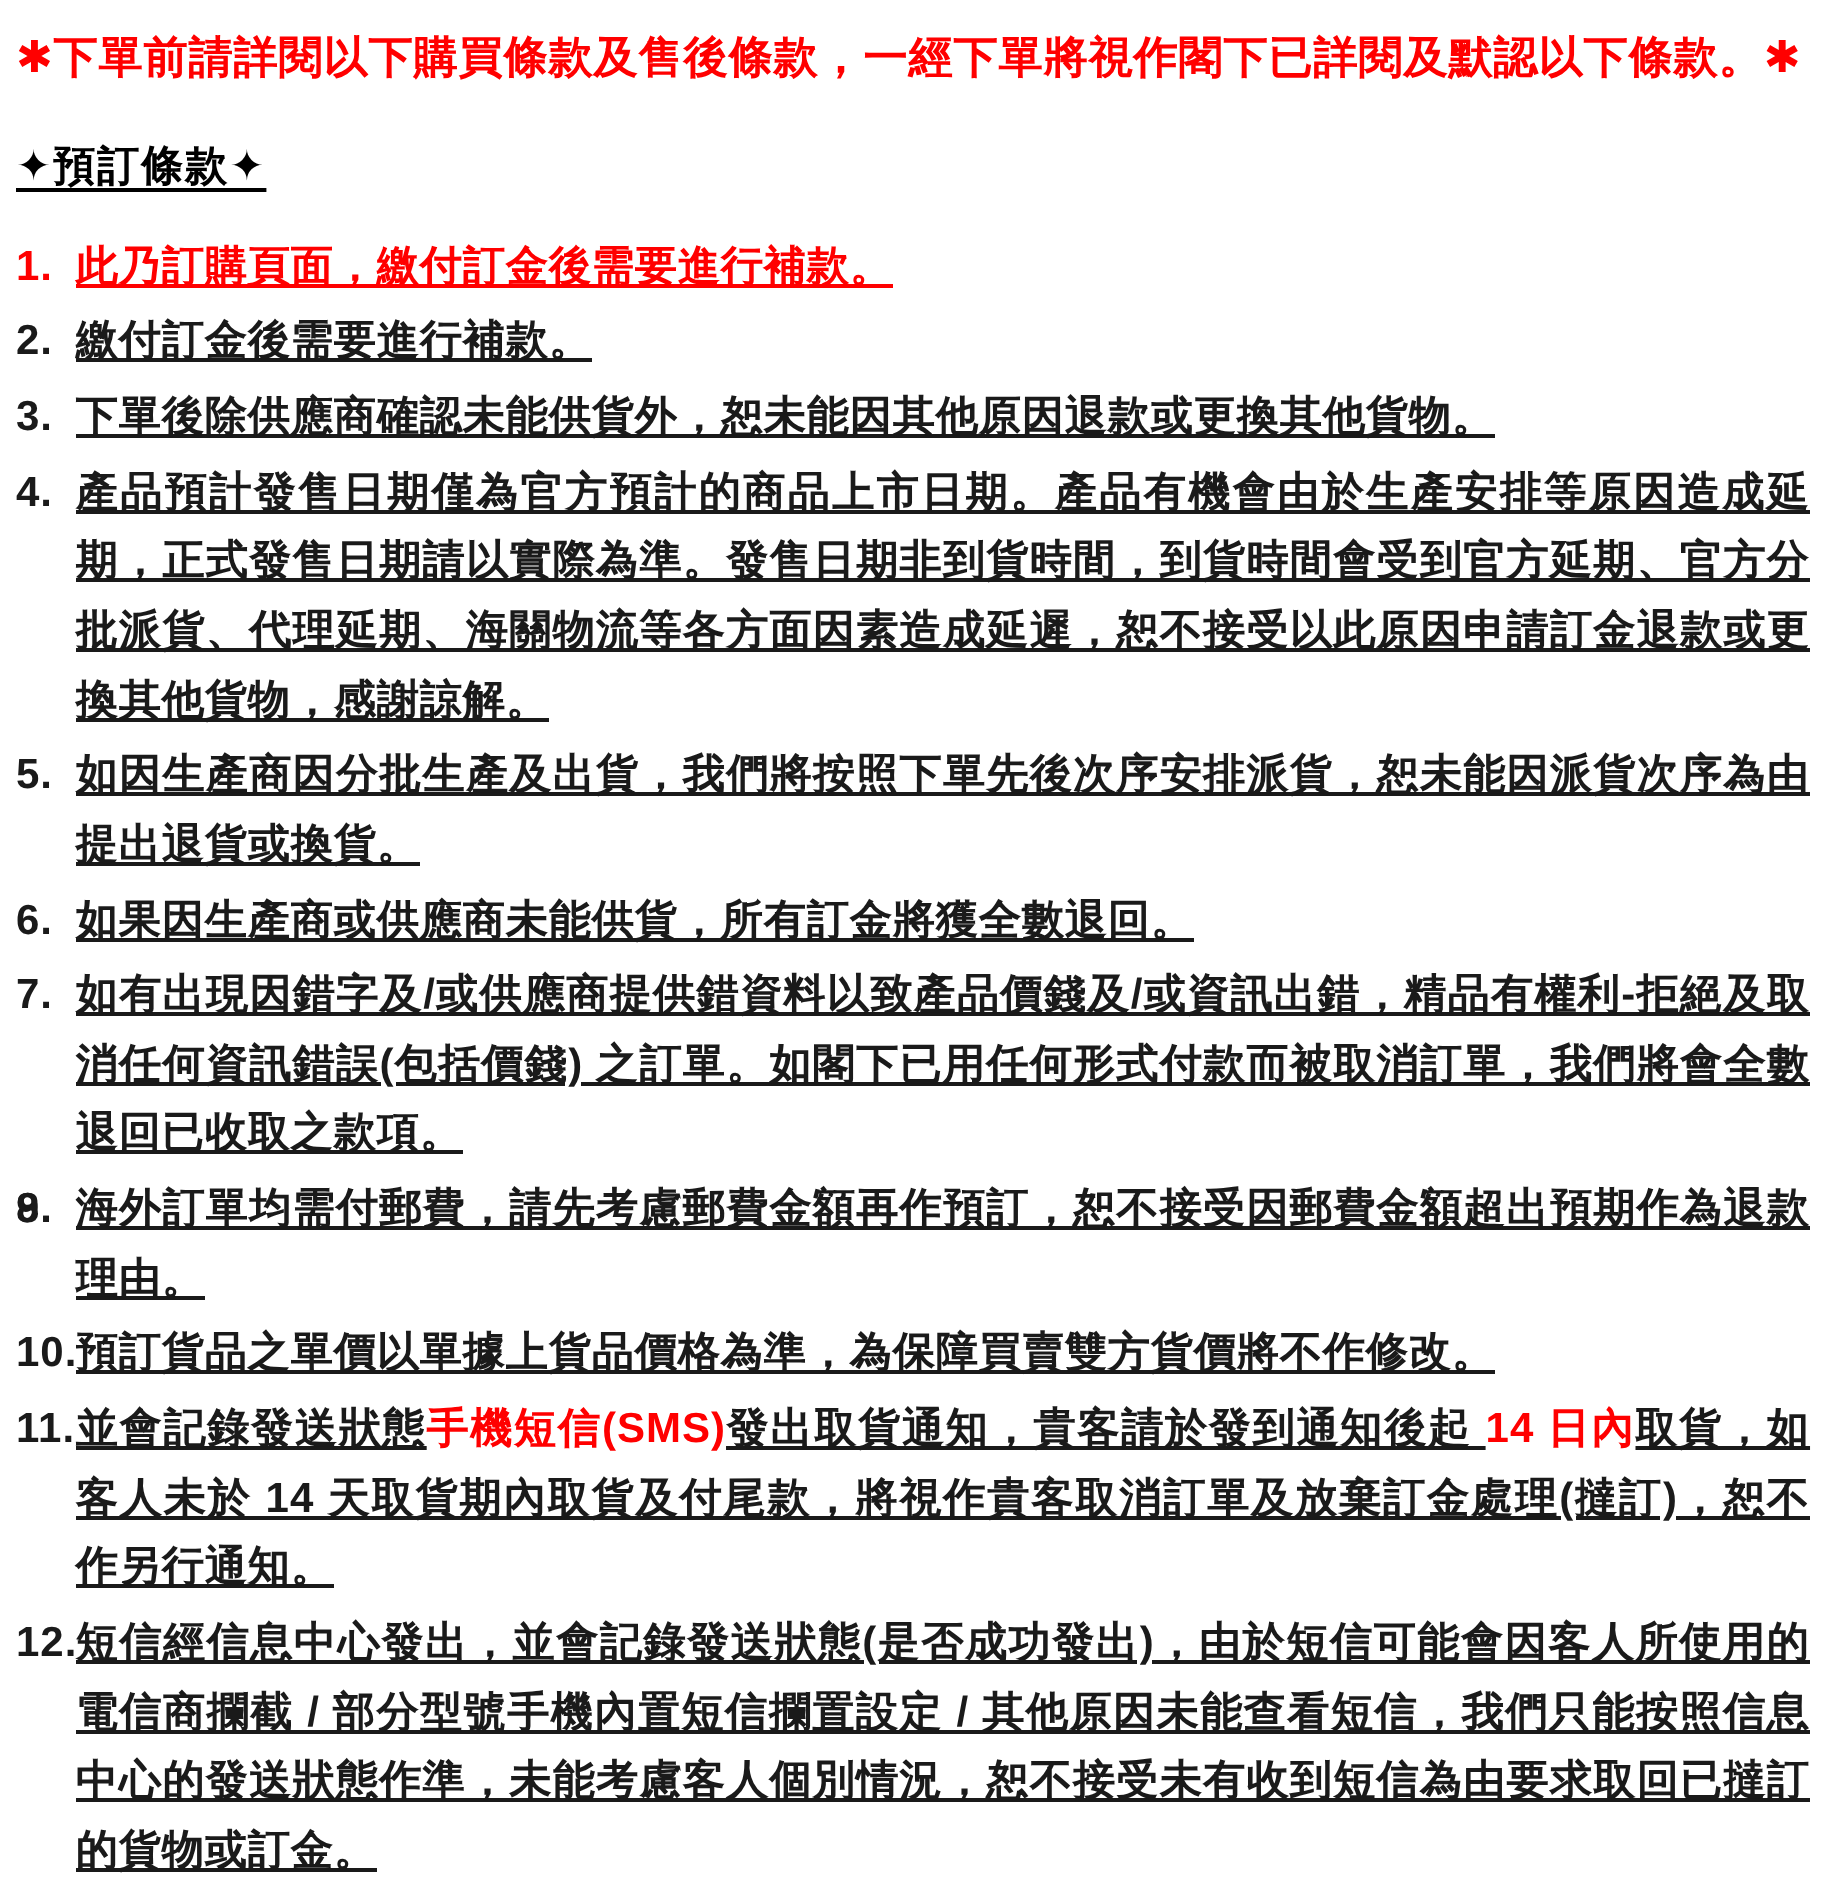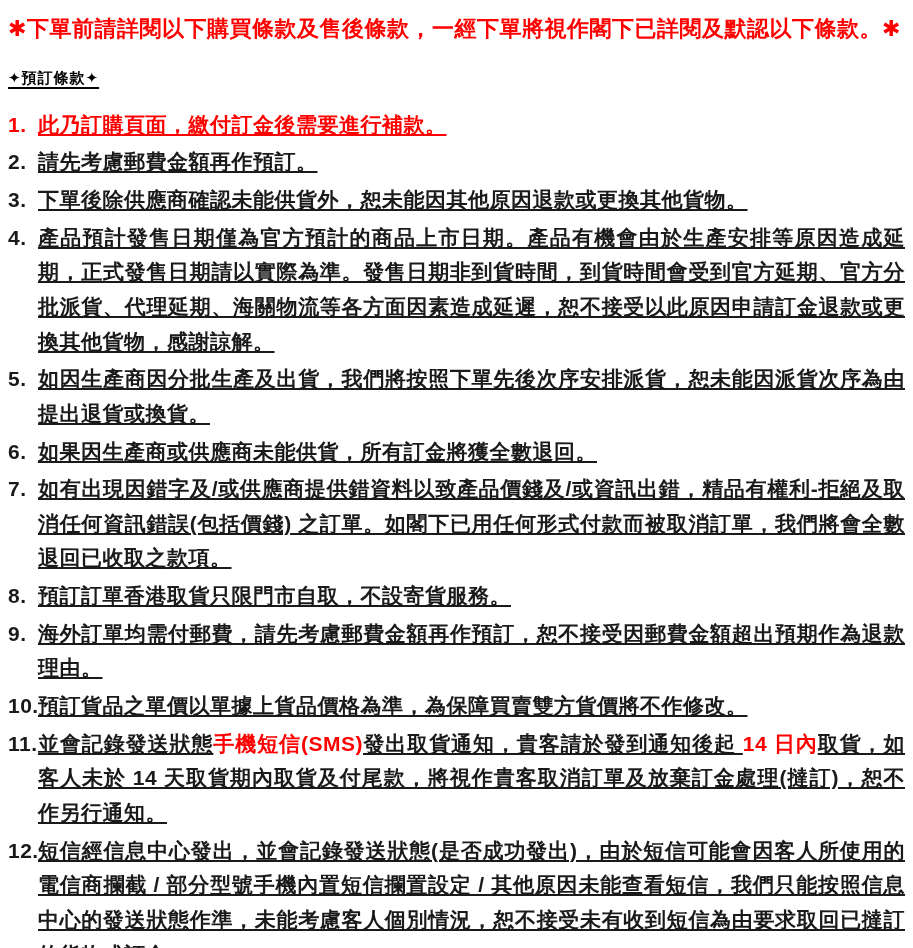--- a/index.html
+++ b/index.html
@@ -21,21 +21,21 @@
     color: #ff0000;
     font-size: 22px;
     line-height: 1.4;
     text-decoration-thickness: 2px;
     text-underline-offset: 5px;
     margin: 4px 0 24px 0;
     letter-spacing: 0.5px;
   }
   .section-title {
     color: #000000;
-    font-size: 15px;
+    font-size: 21px;
     text-decoration: underline;
     text-decoration-thickness: 2px;
     text-underline-offset: 4px;
     margin: 0 0 20px 0;
     letter-spacing: 1px;
   }
   .terms {
     margin: 0;
     padding: 0;
   }
@@ -66,25 +66,25 @@
 </head>
 <body>
 
 <div class="page">
   <div class="notice">✱下單前請詳閱以下購買條款及售後條款，一經下單將視作閣下已詳閱及默認以下條款。✱</div>
 
   <div class="section-title">✦預訂條款✦</div>
 
   <div class="terms">
       <div class="term red"><span class="num">1.</span><span class="seg normal">此乃訂購頁面，繳付訂金後需要進行補款。</span></div>
-      <div class="term"><span class="num">2.</span><span class="seg normal">請先考慮郵費金額再作預訂。</span></div>
+      <div class="term"><span class="num">2.</span><span class="seg normal">繳付訂金後需要進行補款。</span></div>
       <div class="term"><span class="num">3.</span><span class="seg normal">下單後除供應商確認未能供貨外，恕未能因其他原因退款或更換其他貨物。</span></div>
       <div class="term"><span class="num">4.</span><span class="seg normal">產品預計發售日期僅為官方預計的商品上市日期。產品有機會由於生產安排等原因造成延期，正式發售日期請以實際為準。發售日期非到貨時間，到貨時間會受到官方延期、官方分批派貨、代理延期、海關物流等各方面因素造成延遲，恕不接受以此原因申請訂金退款或更換其他貨物，感謝諒解。</span></div>
       <div class="term"><span class="num">5.</span><span class="seg normal">如因生產商因分批生產及出貨，我們將按照下單先後次序安排派貨，恕未能因派貨次序為由提出退貨或換貨。</span></div>
       <div class="term"><span class="num">6.</span><span class="seg normal">如果因生產商或供應商未能供貨，所有訂金將獲全數退回。</span></div>
       <div class="term"><span class="num">7.</span><span class="seg normal">如有出現因錯字及/或供應商提供錯資料以致產品價錢及/或資訊出錯，精品有權利-拒絕及取消任何資訊錯誤(包括價錢) 之訂單。如閣下已用任何形式付款而被取消訂單，我們將會全數退回已收取之款項。</span></div>
-      <div class="term"><span class="num">8.</span><span class="seg normal">預訂訂單香港取貨只限門市自取，不設寄貨服務。</span></div>
+      <div class="term"><span class="num">8.</span></div>
       <div class="term"><span class="num">9.</span><span class="seg normal">海外訂單均需付郵費，請先考慮郵費金額再作預訂，恕不接受因郵費金額超出預期作為退款理由。</span></div>
       <div class="term"><span class="num">10.</span><span class="seg normal">預訂貨品之單價以單據上貨品價格為準，為保障買賣雙方貨價將不作修改。</span></div>
       <div class="term"><span class="num">11.</span><span class="seg normal">並會記錄發送狀態</span><span class="seg red-underline">手機短信(SMS)</span><span class="seg normal">發出取貨通知，貴客請於發到通知後起 </span><span class="seg red-underline">14 日內</span><span class="seg normal">取貨，如客人未於 14 天取貨期內取貨及付尾款，將視作貴客取消訂單及放棄訂金處理(撻訂)，恕不作另行通知。</span></div>
       <div class="term"><span class="num">12.</span><span class="seg normal">短信經信息中心發出，並會記錄發送狀態(是否成功發出)，由於短信可能會因客人所使用的電信商攔截 / 部分型號手機內置短信攔置設定 / 其他原因未能查看短信，我們只能按照信息中心的發送狀態作準，未能考慮客人個別情況，恕不接受未有收到短信為由要求取回已撻訂的貨物或訂金。</span></div>
     </div>
 </div>
 
 </body></html>

